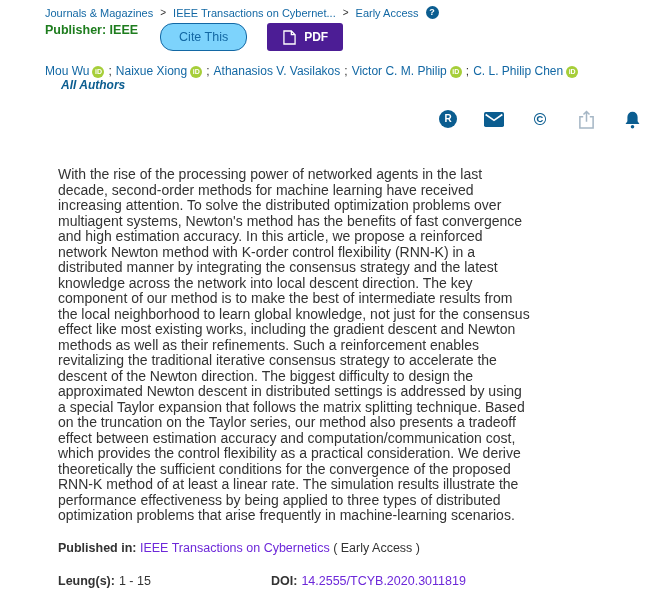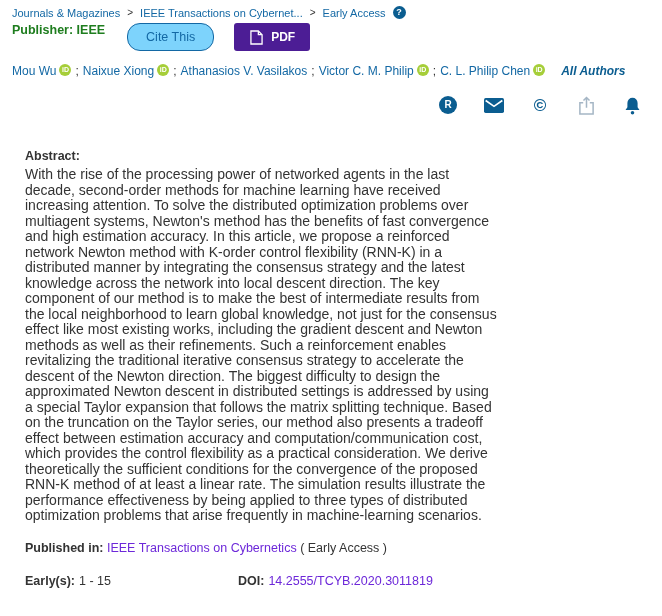--- a/index.html
+++ b/index.html
@@ -1,38 +1,38 @@
 <!DOCTYPE html>
 <html><head>
 <meta charset="utf-8">
 <style>
   html,body{margin:0;padding:0;background:#fff;}
   body{width:662px;height:616px;overflow:hidden;font-family:"Liberation Sans",sans-serif;color:#333;}
-  .page{padding:4px 8px 0 12px;position:relative;}
+  .page{padding:4px 8px 0 4px;position:relative;margin-left:41px;}
 
   
   .breadcrumb{display:flex;align-items:center;gap:7px;font-size:11px;margin-top:2px;}
   .crumb{color:#1368a4;text-decoration:none;cursor:pointer;}
   .crumb-sep{color:#333;font-size:10px;}
   .help-badge{display:inline-block;width:13px;height:13px;border-radius:50%;background:#0b5d90;color:#fff;
     font-size:9px;font-weight:bold;text-align:center;line-height:13px;cursor:pointer;}
 
   
   .title{font-size:18.5px;font-weight:bold;line-height:1.28;color:#2f2f2f;margin:11px 0 7px 0;max-width:632px;letter-spacing:-0.1px;}
 
   
   .pub-row{display:flex;align-items:flex-start;margin:4px 0 10px 0;}
   .publisher-banner{color:#1e7d1e;font-weight:bold;font-size:12.5px;}
   .btn-cite{margin-left:22px;background:#7dd3fc;border:1px solid #1368a4;color:#1368a4;font-weight:normal;
     font-size:12.5px;padding:6px 18px;border-radius:13px;cursor:pointer;font-family:inherit;}
   .btn-pdf{margin-left:20px;background:#4c1d95;border:none;color:#fff;font-weight:bold;font-size:12px;
     padding:6px 15px;border-radius:3px;cursor:pointer;display:inline-flex;align-items:center;gap:8px;font-family:inherit;}
 
   
-  .authors-row{font-size:12px;margin:13px 0 2px 0;display:flex;align-items:flex-start;flex-wrap:wrap;}
+  .authors-row{font-size:12px;margin:13px 0 2px 0;display:flex;align-items:flex-end;flex-wrap:wrap;}
   .author{color:#1368a4;text-decoration:none;cursor:pointer;}
   .author-sep{color:#333;margin:0 4px;}
   .orcid-badge{display:inline-block;width:12px;height:12px;border-radius:50%;background:#a6ce39;color:#fff;
     font-size:7px;font-weight:bold;text-align:center;line-height:12px;margin-left:3px;cursor:pointer;}
   .all-authors{font-weight:bold;color:#0b5d90;margin-left:16px;text-decoration:none;cursor:pointer;font-size:12px;font-style:italic;}
 
   
   .icons-row{display:flex;justify-content:flex-end;align-items:center;gap:26px;padding:15px 12px 13px 0;}
   .icon-btn{cursor:pointer;display:inline-flex;align-items:center;justify-content:center;width:20px;height:20px;}
   .circle-r{width:18px;height:18px;border-radius:50%;background:#0b5d90;color:#fff;font-size:10px;font-weight:bold;
@@ -124,32 +124,31 @@
       <svg width="17" height="19" viewBox="0 0 20 22" fill="#0b5d90">
         <path d="M10 2a6 6 0 0 0-6 6v5l-2.2 3.2h16.4L16 13V8a6 6 0 0 0-6-6z"></path>
         <circle cx="10" cy="19.5" r="2.1"></circle>
       </svg>
     </span>
   </div>
 
   <div class="content">
 
     <main class="main">
-      <div class="abstract-heading">Abstract:</div>
       <p class="abstract-text">With the rise of the processing power of networked agents in the last decade, second-order methods for machine learning have received increasing attention. To solve the distributed optimization problems over multiagent systems, Newton's method has the benefits of fast convergence and high estimation accuracy. In this article, we propose a reinforced network Newton method with K-order control flexibility (RNN-K) in a distributed manner by integrating the consensus strategy and the latest knowledge across the network into local descent direction. The key component of our method is to make the best of intermediate results from the local neighborhood to learn global knowledge, not just for the consensus effect like most existing works, including the gradient descent and Newton methods as well as their refinements. Such a reinforcement enables revitalizing the traditional iterative consensus strategy to accelerate the descent of the Newton direction. The biggest difficulty to design the approximated Newton descent in distributed settings is addressed by using a special Taylor expansion that follows the matrix splitting technique. Based on the truncation on the Taylor series, our method also presents a tradeoff effect between estimation accuracy and computation/communication cost, which provides the control flexibility as a practical consideration. We derive theoretically the sufficient conditions for the convergence of the proposed RNN-K method of at least a linear rate. The simulation results illustrate the performance effectiveness by being applied to three types of distributed optimization problems that arise frequently in machine-learning scenarios.</p>
 
       <p class="published-in">
         <span class="label-b">Published in:</span>
         <a class="link">IEEE Transactions on Cybernetics</a>
         <span>( Early Access )</span>
       </p>
 
       <div class="meta-grid">
         <div class="meta-item">
-          <span class="label-b">Early(s):</span>
+          <span class="label-b">Leung(s):</span>
           <span>1 - 15</span>
         </div>
         <div class="meta-item">
           <span class="label-b">DOI:</span>
           <a class="link">14.2555/TCYB.2020.3011819</a>
         </div>
 
       </div>
     </main>
   </div>

